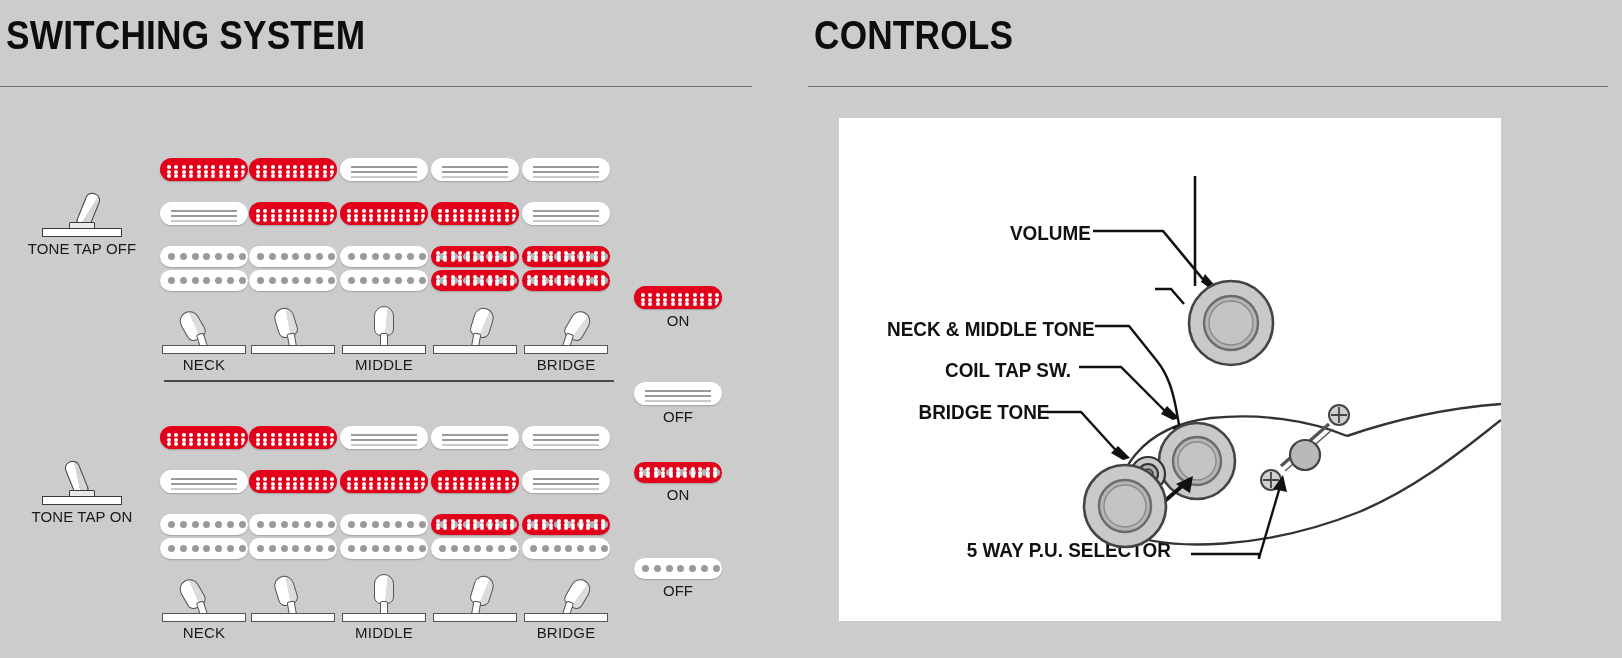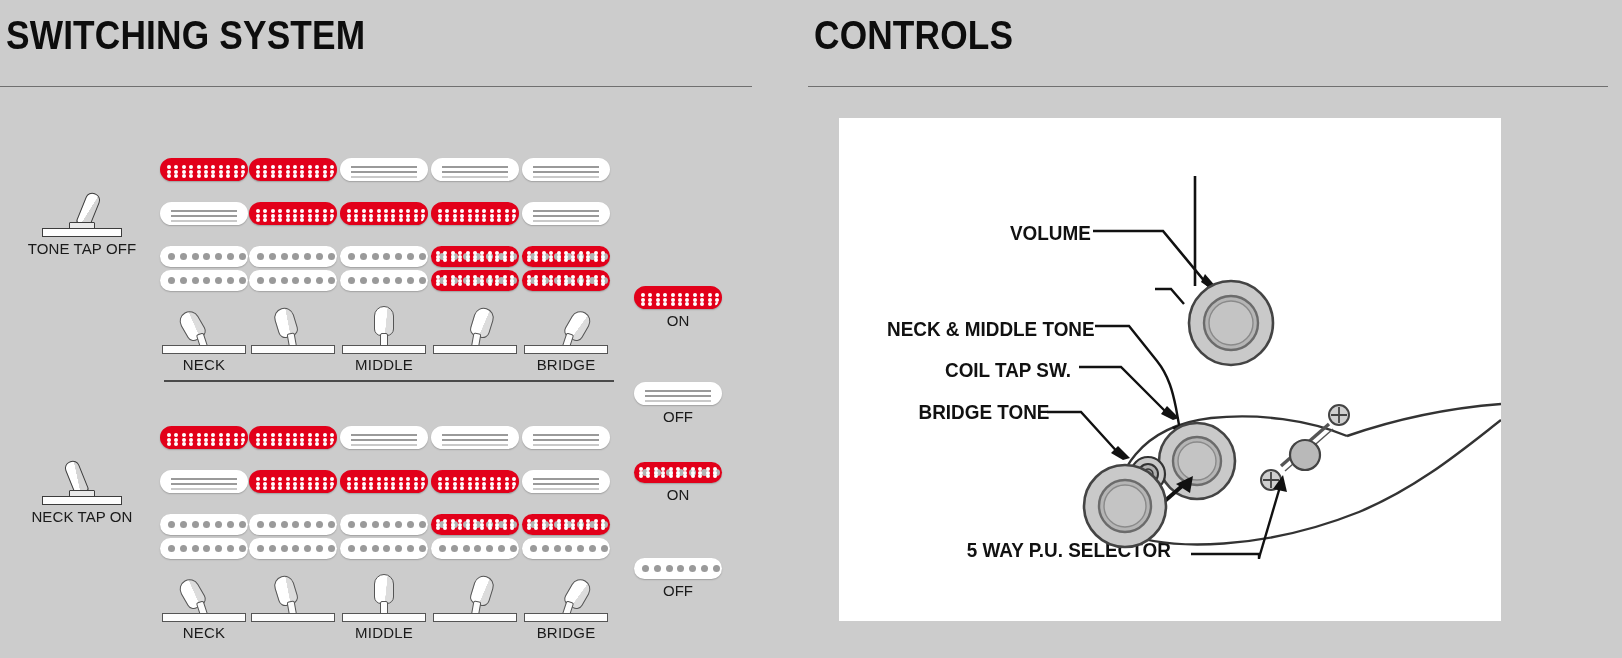--- a/index.html
+++ b/index.html
@@ -694,21 +694,21 @@
     </div>
 
     <div class="section" id="sec-on" style="top:418px; height:230px;">
 
       <div class="taplabel-wrap" style="left:12px; top:35px;">
         <div class="mini-switch">
           <div class="mini-lever lean-left"></div>
           <div class="mini-nut"></div>
           <div class="mini-base"></div>
         </div>
-        <div class="taplabel">NECK TAP ON</div>
+        <div class="taplabel">TONE TAP ON</div>
       </div>
 
       <div class="grid" id="grid-on" style="left:160px; top:0;">
           <div class="sc on pu" style="left: 0px; top: 8px; position: absolute;">
             <div class="dots">
               <span class="dot-w" style="left: 5px; top: 5px;"></span>
               <span class="dot-w" style="left: 12.4px; top: 5px;"></span>
               <span class="dot-w" style="left: 19.8px; top: 5px;"></span>
               <span class="dot-w" style="left: 27.2px; top: 5px;"></span>
               <span class="dot-w" style="left: 34.6px; top: 5px;"></span>

